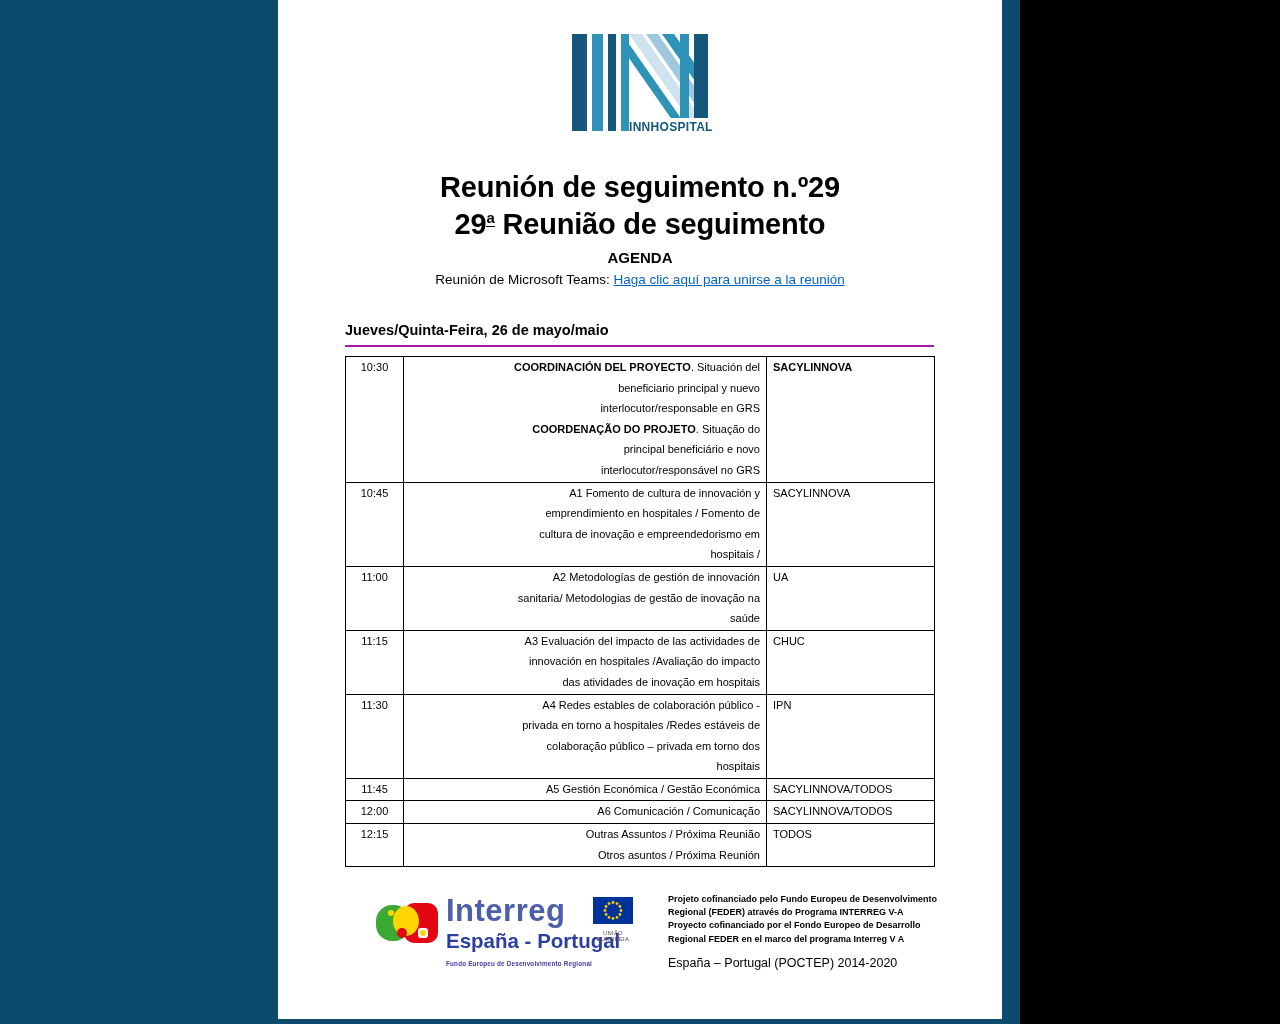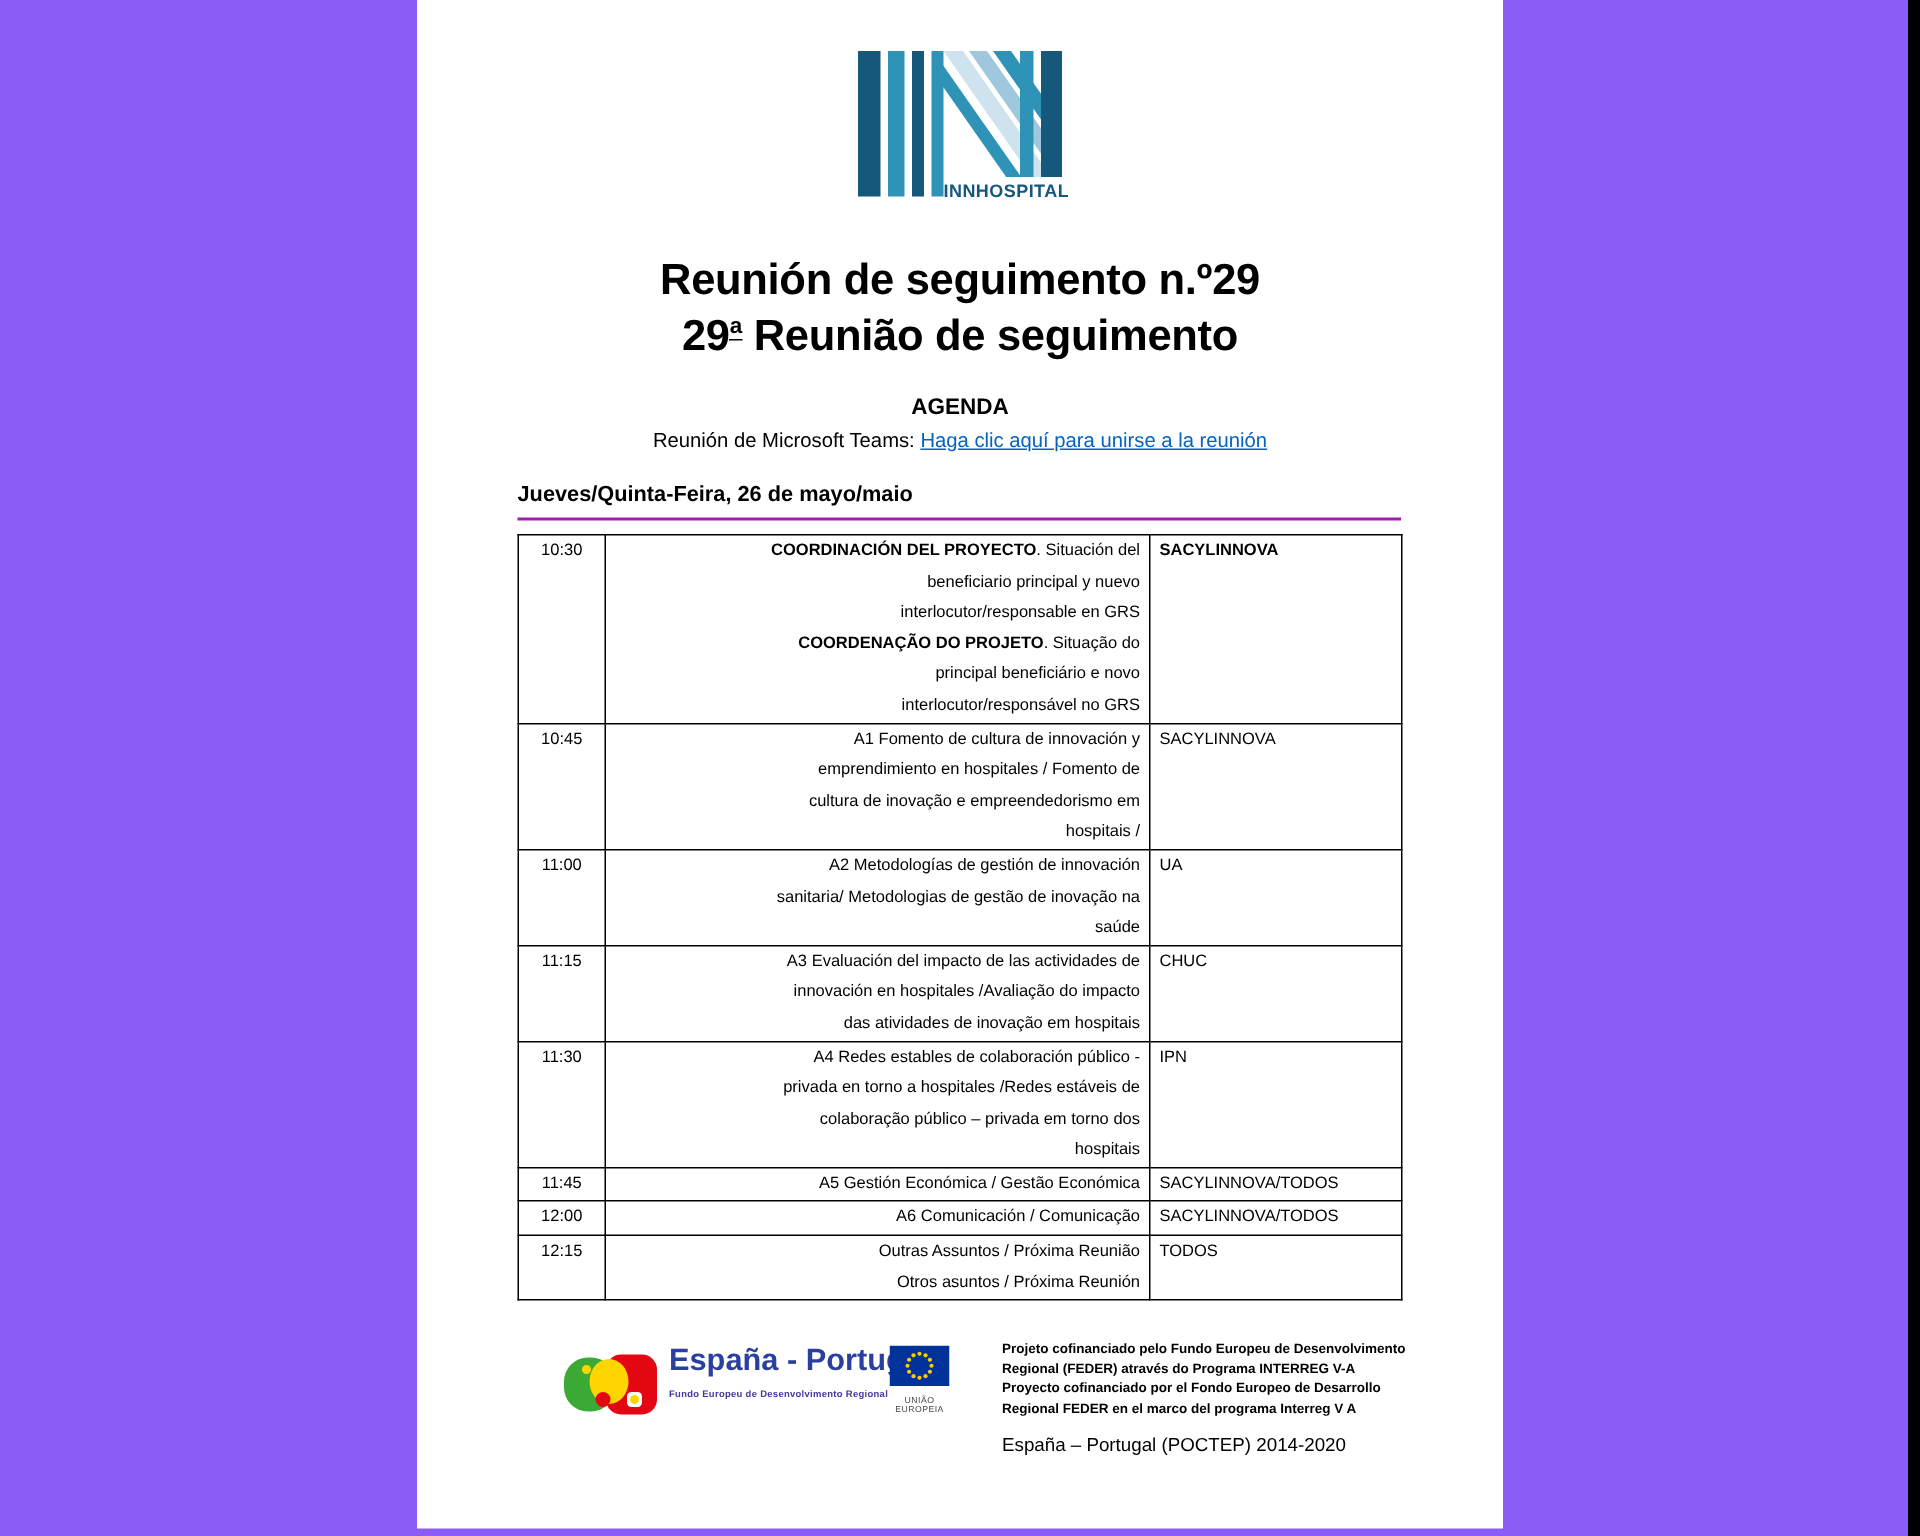--- a/index.html
+++ b/index.html
@@ -1,30 +1,30 @@
 <!DOCTYPE html>
 <html lang="es"><head>
 <meta charset="utf-8">
 <style>
   * { margin:0; padding:0; box-sizing:border-box; }
   html,body { width:1280px; height:1024px; background:#000; overflow:hidden;
               font-family:"Liberation Sans", sans-serif; }
-  .viewer { position:relative; width:1272px; height:1024px; background:#8b5cf6; }
+  .viewer { position:relative; width:1020px; height:1024px; background:#0c4a6e; }
   .page { position:absolute; left:278px; top:0; width:724px; height:1019px;
           background:#fff; color:#000; }
 
   
   .logo-wrap { position:absolute; left:294px; top:34px; width:140px; height:100px; }
 
   
   .titles { position:absolute; left:0; top:169px; width:724px; text-align:center; }
   .title-line { font-size:29px; font-weight:bold; line-height:37px; letter-spacing:-0.2px; }
   .title-line sup { font-size:15px; vertical-align:super; line-height:0;
                     border-bottom:1.5px solid #000; }
-  .agenda-label { font-size:15px; font-weight:bold; margin-top:20px; }
+  .agenda-label { font-size:15px; font-weight:bold; margin-top:6px; }
   .teams-line { font-size:13.5px; margin-top:6px; }
   .teams-line a { text-decoration:underline; cursor:pointer; }
 
   
   .date-heading { position:absolute; left:67px; top:322px; width:589px;
                   font-size:14.5px; font-weight:bold; padding-bottom:7px;
                   border-bottom:2px solid #a21caf; }
   table.agenda { position:absolute; left:67px; top:356px; width:589px;
                  border-collapse:collapse; table-layout:fixed; }
   table.agenda td { border:1.5px solid #000; font-size:11px; line-height:20.6px;
@@ -149,20 +149,21 @@
         <rect x="29" y="4" width="34" height="40" rx="10" fill="#e30613"></rect>
         <ellipse cx="31" cy="22" rx="13" ry="15" fill="#ffd500"></ellipse>
         <circle cx="27" cy="34" r="5" fill="#e30613"></circle>
         <rect x="43" y="29" width="10" height="10" rx="3" fill="#ffffff"></rect>
         <circle cx="48" cy="34" r="3" fill="#ffd500"></circle>
         <circle cx="16" cy="14" r="3" fill="#ffd500"></circle>
       </svg>
     </div>
 
     <div class="interreg-text">
+      <div class="interreg-word" style="color: rgb(77, 95, 168);">Interreg</div>
       <div class="interreg-region" style="color: rgb(43, 63, 158);">España - Portugal</div>
       <div class="interreg-sub" style="color: rgb(67, 56, 160);">Fundo Europeu de Desenvolvimento Regional</div>
     </div>
 
     <div class="eu-flag">
       <svg width="40" height="27" viewBox="0 0 40 27">
         <rect x="0" y="0" width="40" height="27" fill="#003399"></rect>
         <g>
             <circle cx="20.00" cy="5.50" r="1.4" fill="#ffcc00"></circle>
             <circle cx="24.00" cy="6.57" r="1.4" fill="#ffcc00"></circle>

